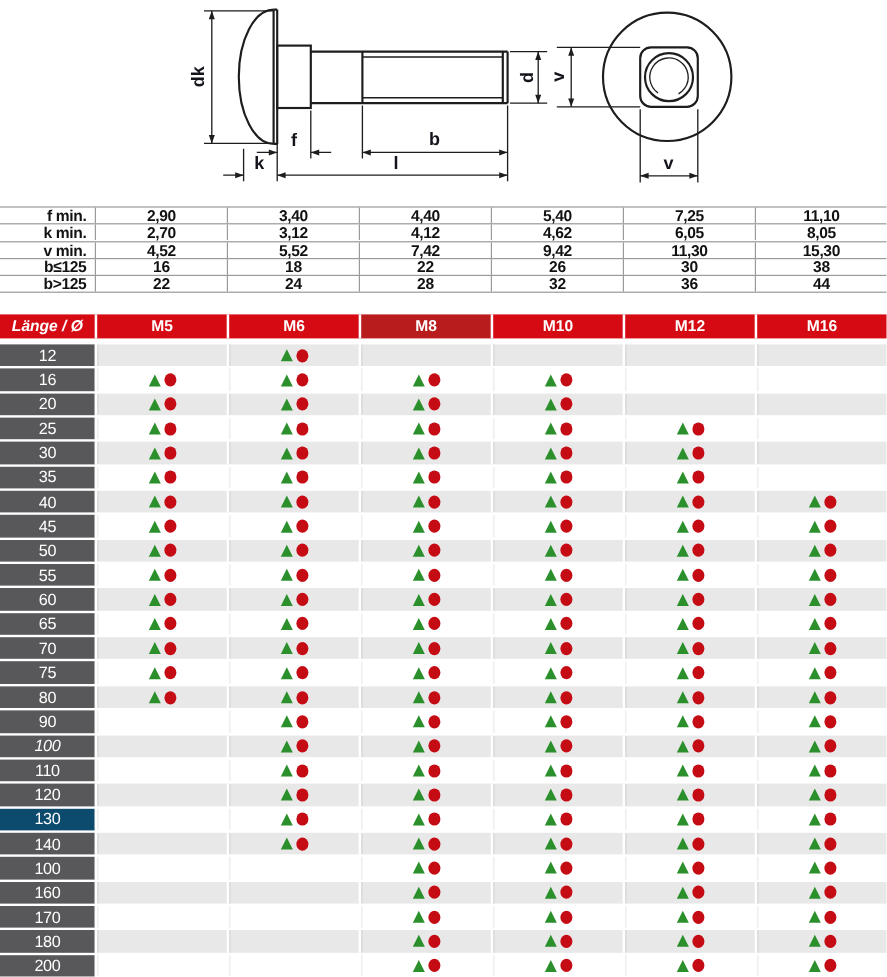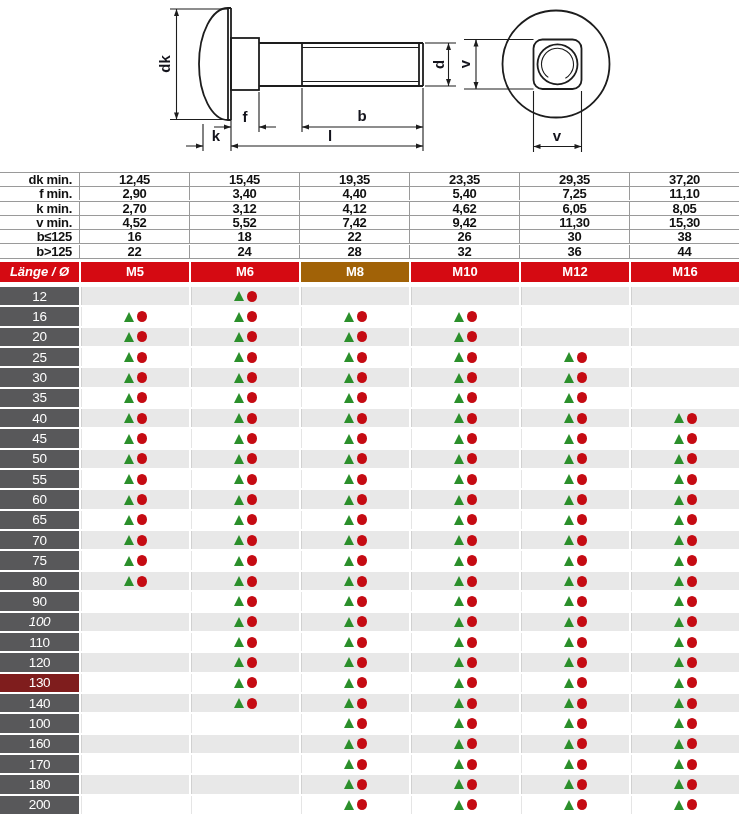--- a/index.html
+++ b/index.html
@@ -128,29 +128,20 @@
     <text x="216" y="141" text-anchor="middle">k</text>
     <text x="362" y="121" text-anchor="middle">b</text>
     <text x="330" y="141" text-anchor="middle">l</text>
     <text x="440" y="64.5" text-anchor="middle" dominant-baseline="middle" transform="rotate(-90 440 64.5)">d</text>
     <text x="466" y="64" text-anchor="middle" dominant-baseline="middle" transform="rotate(-90 466 64)">v</text>
     <text x="557" y="141" text-anchor="middle">v</text>
   </svg>
 
   <div class="dim-table">
       <div class="dim-row">
-        <div class="dim-label">dk min.</div>
-        <div class="dim-val">12,45</div>
-        <div class="dim-val">15,45</div>
-        <div class="dim-val">19,35</div>
-        <div class="dim-val">23,35</div>
-        <div class="dim-val">29,35</div>
-        <div class="dim-val">37,20</div>
-      </div>
-      <div class="dim-row">
         <div class="dim-label">f min.</div>
         <div class="dim-val">2,90</div>
         <div class="dim-val">3,40</div>
         <div class="dim-val">4,40</div>
         <div class="dim-val">5,40</div>
         <div class="dim-val">7,25</div>
         <div class="dim-val">11,10</div>
       </div>
       <div class="dim-row">
         <div class="dim-label">k min.</div>
@@ -187,21 +178,21 @@
         <div class="dim-val">32</div>
         <div class="dim-val">36</div>
         <div class="dim-val">44</div>
       </div>
     </div>
 
   <div class="size-header">
       <div class="sh-cell first" style="background: rgb(213, 10, 18); font-style: italic;">Länge / Ø</div>
       <div class="sh-cell size" style="background: rgb(213, 10, 18);">M5</div>
       <div class="sh-cell size" style="background: rgb(213, 10, 18);">M6</div>
-      <div class="sh-cell size" style="background: #a16207;">M8</div>
+      <div class="sh-cell size" style="background: #b91c1c;">M8</div>
       <div class="sh-cell size" style="background: rgb(213, 10, 18);">M10</div>
       <div class="sh-cell size" style="background: rgb(213, 10, 18);">M12</div>
       <div class="sh-cell size" style="background: rgb(213, 10, 18);">M16</div>
     </div>
 
   <div class="matrix">
       <div class="m-row light">
         <div class="m-len" style="background: rgb(88, 88, 90); text-align: right;">12</div>
         <div class="m-cell"></div>
         <div class="m-cell">
@@ -660,21 +651,21 @@
         <div class="m-cell">
           <span class="tri" style="border-bottom-color: rgb(43, 143, 43);"></span>
           <span class="dot" style="background: rgb(197, 11, 19);"></span>
         </div>
         <div class="m-cell">
           <span class="tri" style="border-bottom-color: rgb(43, 143, 43);"></span>
           <span class="dot" style="background: rgb(197, 11, 19);"></span>
         </div>
       </div>
       <div class="m-row white">
-        <div class="m-len" style="background: #7f1d1d;">130</div>
+        <div class="m-len" style="background: #0c4a6e;">130</div>
         <div class="m-cell"></div>
         <div class="m-cell">
           <span class="tri" style="border-bottom-color: rgb(43, 143, 43);"></span>
           <span class="dot" style="background: rgb(197, 11, 19);"></span>
         </div>
         <div class="m-cell">
           <span class="tri" style="border-bottom-color: rgb(43, 143, 43);"></span>
           <span class="dot" style="background: rgb(197, 11, 19);"></span>
         </div>
         <div class="m-cell">

